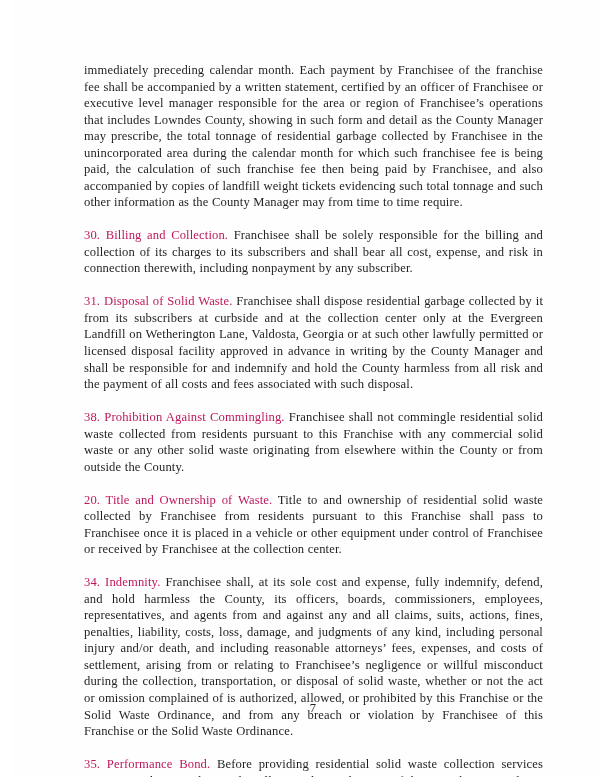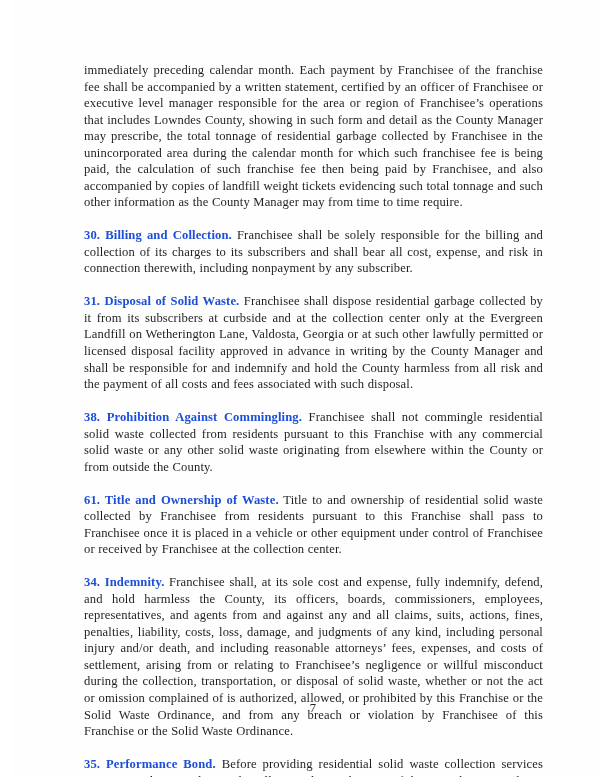--- a/index.html
+++ b/index.html
@@ -37,22 +37,22 @@
     text-justify: inter-word;
     letter-spacing: 0.01em;
     word-spacing: 0.02em;
     color: #1f1f1f;
     -webkit-font-smoothing: antialiased;
   }
   .para + .para {
     margin-top: 16.4px;
   }
   .para .heading {
-    font-weight: bold;
-    color: #1d4ed8;
+    font-weight: normal;
+    color: #be185d;
   }
   #page-number {
     position: absolute;
     left: 0;
     top: 700px;
     width: 600px;
     text-align: center;
     font-size: 12.6px;
     line-height: 16px;
     color: #1f1f1f;
@@ -78,21 +78,21 @@
 
     <p class="para">
       <span class="heading">31. Disposal of Solid Waste.</span><span> Franchisee shall dispose residential garbage collected by it from its subscribers at curbside and at the collection center only at the Evergreen Landfill on Wetherington Lane, Valdosta, Georgia or at such other lawfully permitted or licensed disposal facility approved in advance in writing by the County Manager and shall be responsible for and indemnify and hold the County harmless from all risk and the payment of all costs and fees associated with such disposal.</span>
     </p>
 
     <p class="para">
       <span class="heading">38. Prohibition Against Commingling.</span><span> Franchisee shall not commingle residential solid waste collected from residents pursuant to this Franchise with any commercial solid waste or any other solid waste originating from elsewhere within the County or from outside the County.</span>
     </p>
 
     <p class="para">
-      <span class="heading">61. Title and Ownership of Waste.</span><span> Title to and ownership of residential solid waste collected by Franchisee from residents pursuant to this Franchise shall pass to Franchisee once it is placed in a vehicle or other equipment under control of Franchisee or received by Franchisee at the collection center.</span>
+      <span class="heading">20. Title and Ownership of Waste.</span><span> Title to and ownership of residential solid waste collected by Franchisee from residents pursuant to this Franchise shall pass to Franchisee once it is placed in a vehicle or other equipment under control of Franchisee or received by Franchisee at the collection center.</span>
     </p>
 
     <p class="para">
       <span class="heading">34. Indemnity.</span><span> Franchisee shall, at its sole cost and expense, fully indemnify, defend, and hold harmless the County, its officers, boards, commissioners, employees, representatives, and agents from and against any and all claims, suits, actions, fines, penalties, liability, costs, loss, damage, and judgments of any kind, including personal injury and/or death, and including reasonable attorneys’ fees, expenses, and costs of settlement, arising from or relating to Franchisee’s negligence or willful misconduct during the collection, transportation, or disposal of solid waste, whether or not the act or omission complained of is authorized, allowed, or prohibited by this Franchise or the Solid Waste Ordinance, and from any breach or violation by Franchisee of this Franchise or the Solid Waste Ordinance.</span>
     </p>
 
     <p class="para">
       <span class="heading">35. Performance Bond.</span><span> Before providing residential solid waste collection services pursuant to this Franchise and at all times during the term of this Franchise, Franchisee shall furnish to the County and maintain in effect a surety bond in the amount of $250,000 issued by a financially sound and reputable corporate surety authorized to do business in the State of Georgia reasonably acceptable to the County as security for Franchisee’s performance of each and every of its obligations under this Franchise and the Solid Waste Ordinance.</span>
     </p>
 

